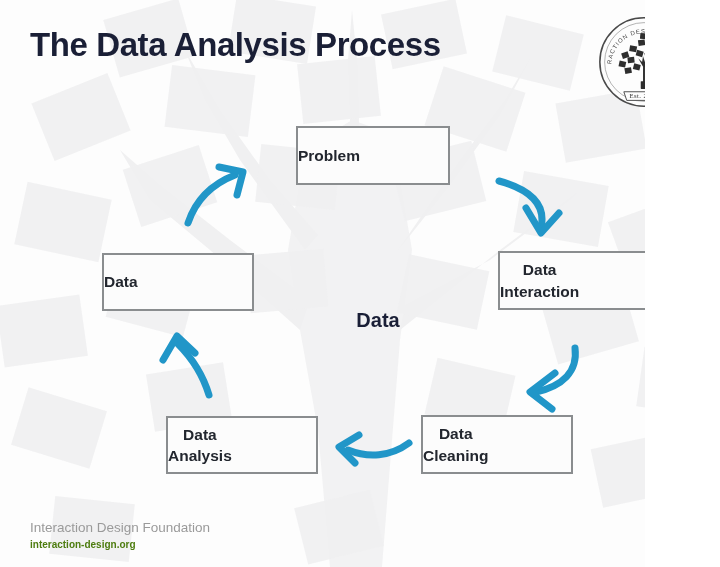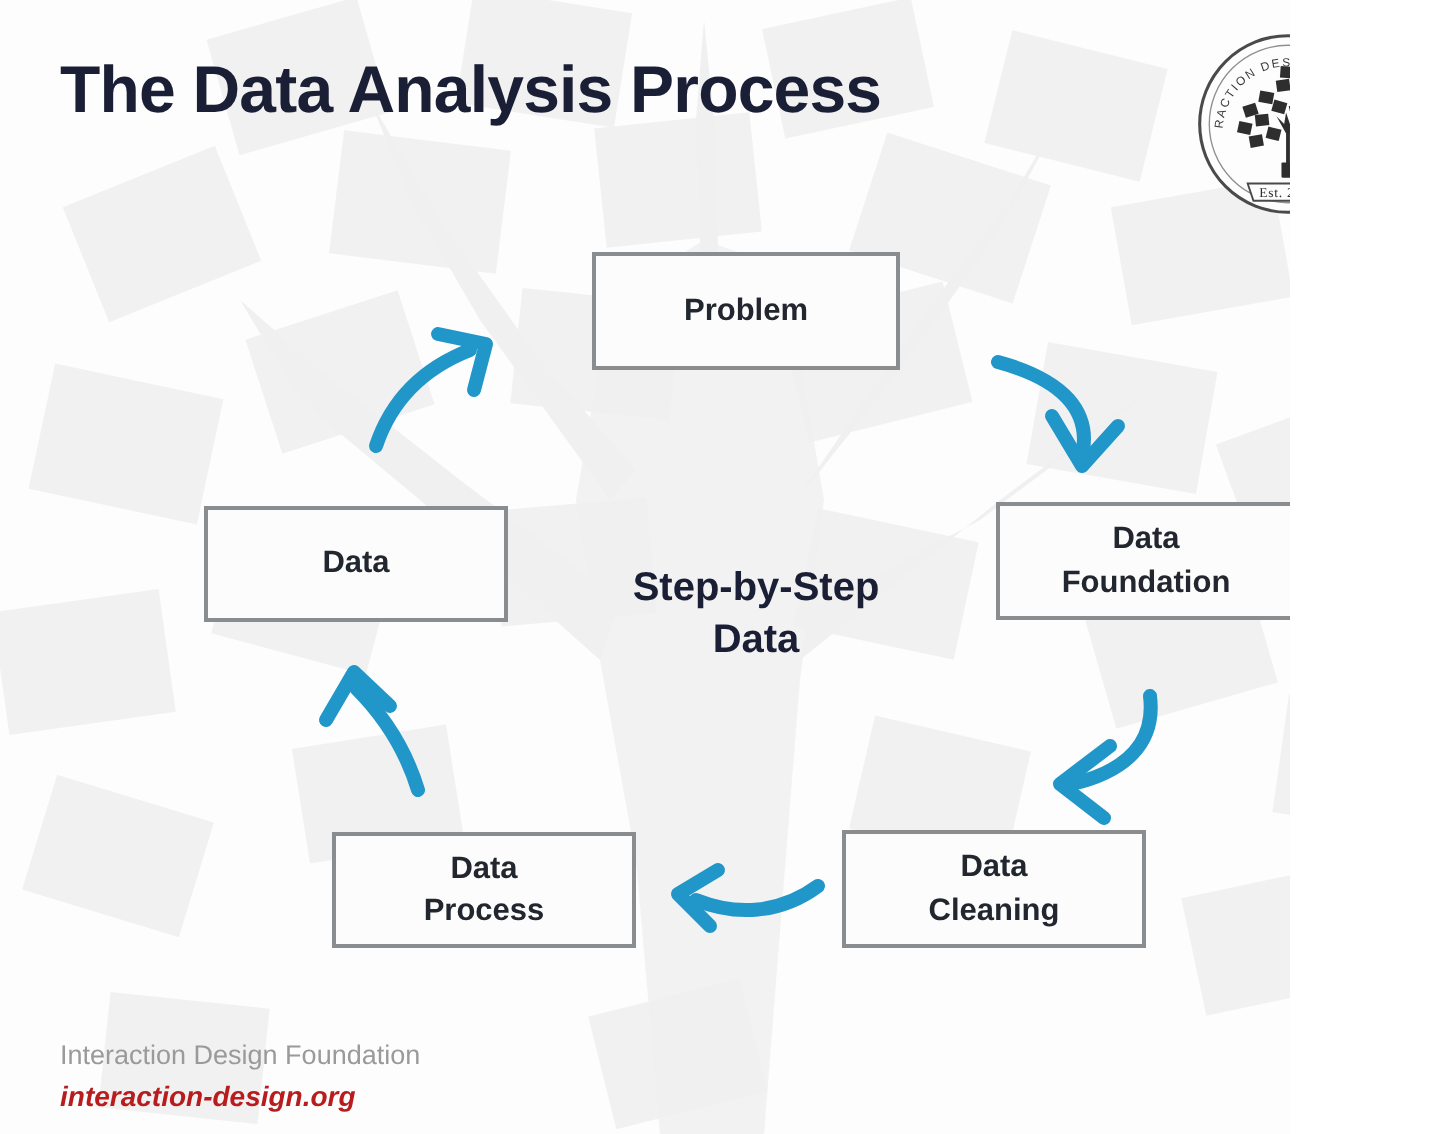--- a/index.html
+++ b/index.html
@@ -57,21 +57,21 @@
     z-index: 3;
     pointer-events: none;
   }
   
   .step-box {
     position: absolute;
     border: 2px solid #8a8d8f;
     background: #fcfcfc;
     display: flex;
     align-items: center;
-    justify-content: center;
+    justify-content: flex-start;
     text-align: center;
     font-size: 15.5px;
     font-weight: bold;
     color: #22262e;
     line-height: 1.38;
     z-index: 6;
     box-sizing: border-box;
   }
   #box-problem      { left: 296px; top: 126px; width: 154px; height: 59px; }
   #box-collection   { left: 498px; top: 251px; width: 150px; height: 59px; }
@@ -98,25 +98,24 @@
     left: 30px;
     top: 518px;
     z-index: 6;
   }
   #footer-org {
     font-size: 13.5px;
     color: #9a9a9a;
     line-height: 1.45;
   }
   #footer-url {
-    font-size: 14px;
-    font-weight: bold;
-    color: #b91c1c;
+    font-size: 10px;
+    font-weight: bold;
+    color: #4d7c0f;
     line-height: 1.45;
-    font-style: italic;
   }
 </style>
 </head>
 <body>
 
 <div id="canvas">
 
   <svg id="watermark" viewBox="0 0 720 567" xmlns="http://www.w3.org/2000/svg">
     <g fill="#f0f0f1">
 
@@ -231,46 +230,46 @@
 
   <div class="step-box" id="box-problem">
     <span>
       <span>Problem</span><br>
     </span>
   </div>
 
   <div class="step-box" id="box-collection">
     <span>
       <span>Data</span><br>
-      <span>Foundation</span>
+      <span>Interaction</span>
     </span>
   </div>
 
   <div class="step-box" id="box-cleaning">
     <span>
       <span>Data</span><br>
       <span>Cleaning</span>
     </span>
   </div>
 
   <div class="step-box" id="box-analysis">
     <span>
       <span>Data</span><br>
-      <span>Process</span>
+      <span>Analysis</span>
     </span>
   </div>
 
   <div class="step-box" id="box-interpret">
     <span>
       <span>Data</span><br>
     </span>
   </div>
 
   <div id="center-label">
-    <span>Step-by-Step</span><br>
+    <br>
     <span>Data</span>
   </div>
 
   <div id="footer">
     <div id="footer-org">Interaction Design Foundation</div>
     <div id="footer-url">interaction-design.org</div>
   </div>
 
 </div>
 

